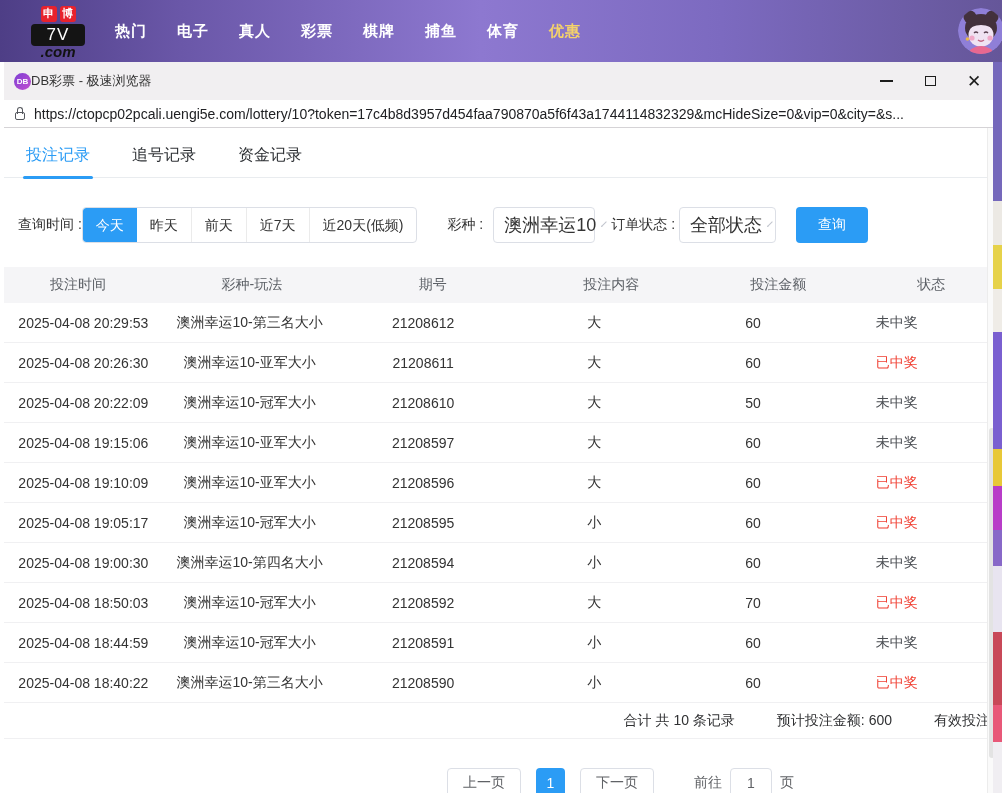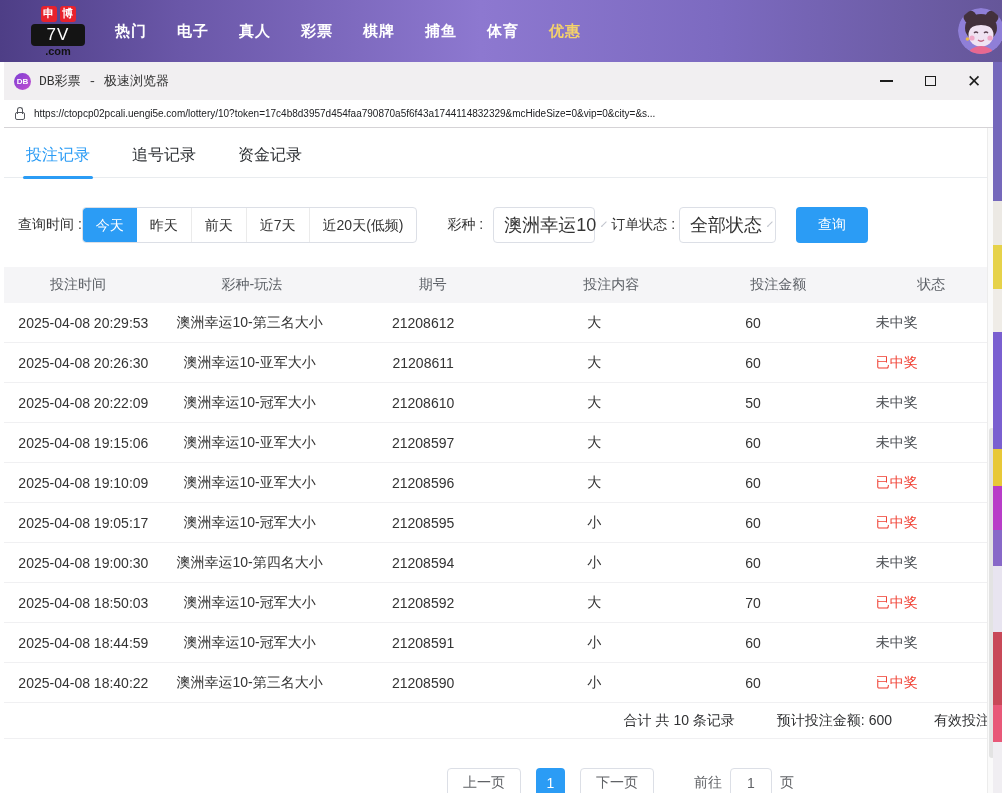--- a/index.html
+++ b/index.html
@@ -10,44 +10,44 @@
   
   .site-nav { position:absolute; left:0; top:0; width:1002px; height:62px;
     background:linear-gradient(90deg,#4e3e86 0%,#6a57a8 18%,#8d78d0 48%,#7c6ac0 72%,#655699 100%);
     display:flex; align-items:center; }
   .logo { margin-left:30px; width:56px; display:flex; flex-direction:column; align-items:center; cursor:pointer; }
   .logo-badges { display:flex; gap:3px; margin-bottom:2px; }
   .logo-badges span { width:16px; height:16px; background:#e8222c; border-radius:3px; color:#fff;
     font-size:11px; font-weight:bold; display:flex; align-items:center; justify-content:center; }
   .logo-main { width:54px; height:22px; background:#141414; border-radius:4px; color:#fff;
     font-size:17px; font-weight:400; letter-spacing:1px; display:flex; align-items:center; justify-content:center; }
-  .logo-suffix { color:#121212; font-weight:800; font-size:11px; line-height:11px; }
+  .logo-suffix { color:#121212; font-weight:800; font-size:15px; line-height:11px;font-style:italic; }
   .nav-items { display:flex; margin-left:14px; }
   .nav-items a { display:block; color:#fff; font-size:15px; font-weight:bold; padding:0 15px; cursor:pointer; text-decoration:none; letter-spacing:1px; }
   .nav-items a.highlight { color:#f5d26a; }
   .avatar { position:absolute; right:-2px; top:8px; width:46px; height:46px; border-radius:50%; overflow:hidden; cursor:pointer; }
 
   
   .browser-window { position:absolute; left:4px; top:62px; width:993px; height:731px; background:#fff;
     overflow:hidden; border-right:1px solid #b9b2c6; }
   .titlebar { height:38px; background:#f1eff1; display:flex; align-items:center; padding-left:10px; }
   .app-icon { width:17px; height:17px; border-radius:50%; background:linear-gradient(135deg,#7d3fd4,#c34fd0);
     color:#fff; font-size:8px; font-weight:bold; display:flex; align-items:center; justify-content:center; }
-  .wtitle { margin-left:8px; font-size:13px; color:#333;font-family:Liberation Mono, monospace; }
+  .wtitle { font-size:13px; color:#333; }
   .win-controls { margin-left:auto; display:flex; }
   .win-controls span { width:44px; height:38px; display:flex; align-items:center; justify-content:center;
     color:#1c1c1c; cursor:pointer; }
   .ic-min { width:13px; height:1.6px; background:#1c1c1c; display:block; }
   .ic-max { width:11px; height:10px; border:1.4px solid #1c1c1c; display:block; }
   .ic-close { font-size:17px; line-height:17px; }
   .urlbar { height:28px; background:#fff; border-bottom:1px solid #d5d3d6; display:flex; align-items:center; padding-left:11px; }
   .lock { width:10px; height:8px; border:1.5px solid #55585e; border-radius:2px; position:relative; margin-top:4px; }
   .lock::before { content:""; position:absolute; top:-6px; left:0.5px; width:4px; height:6px;
     border:1.5px solid #55585e; border-bottom:none; border-radius:4px 4px 0 0; }
-  .url { margin-left:9px; font-size:10px; color:#202124; white-space:nowrap; overflow:hidden; }
+  .url { margin-left:9px; font-size:14px; color:#202124; white-space:nowrap; overflow:hidden; }
 
   
   .content { position:relative; width:100%; height:665px; background:#fff; }
   .tabs { display:flex; gap:42px; margin-top:12px; padding:0 22px; height:38px; border-bottom:1px solid #e9ecef; }
   .tab { position:relative; font-size:16px; color:#2f3236; cursor:pointer; line-height:30px; }
   .tab.active { color:var(--accent); }
   .tab.active::after { content:""; position:absolute; left:-3px; right:-3px; bottom:-2px; height:3px;
     background:var(--accent); border-radius:2px; }
 
   .filters { display:flex; align-items:center; margin-top:29px; padding-left:14px; }

